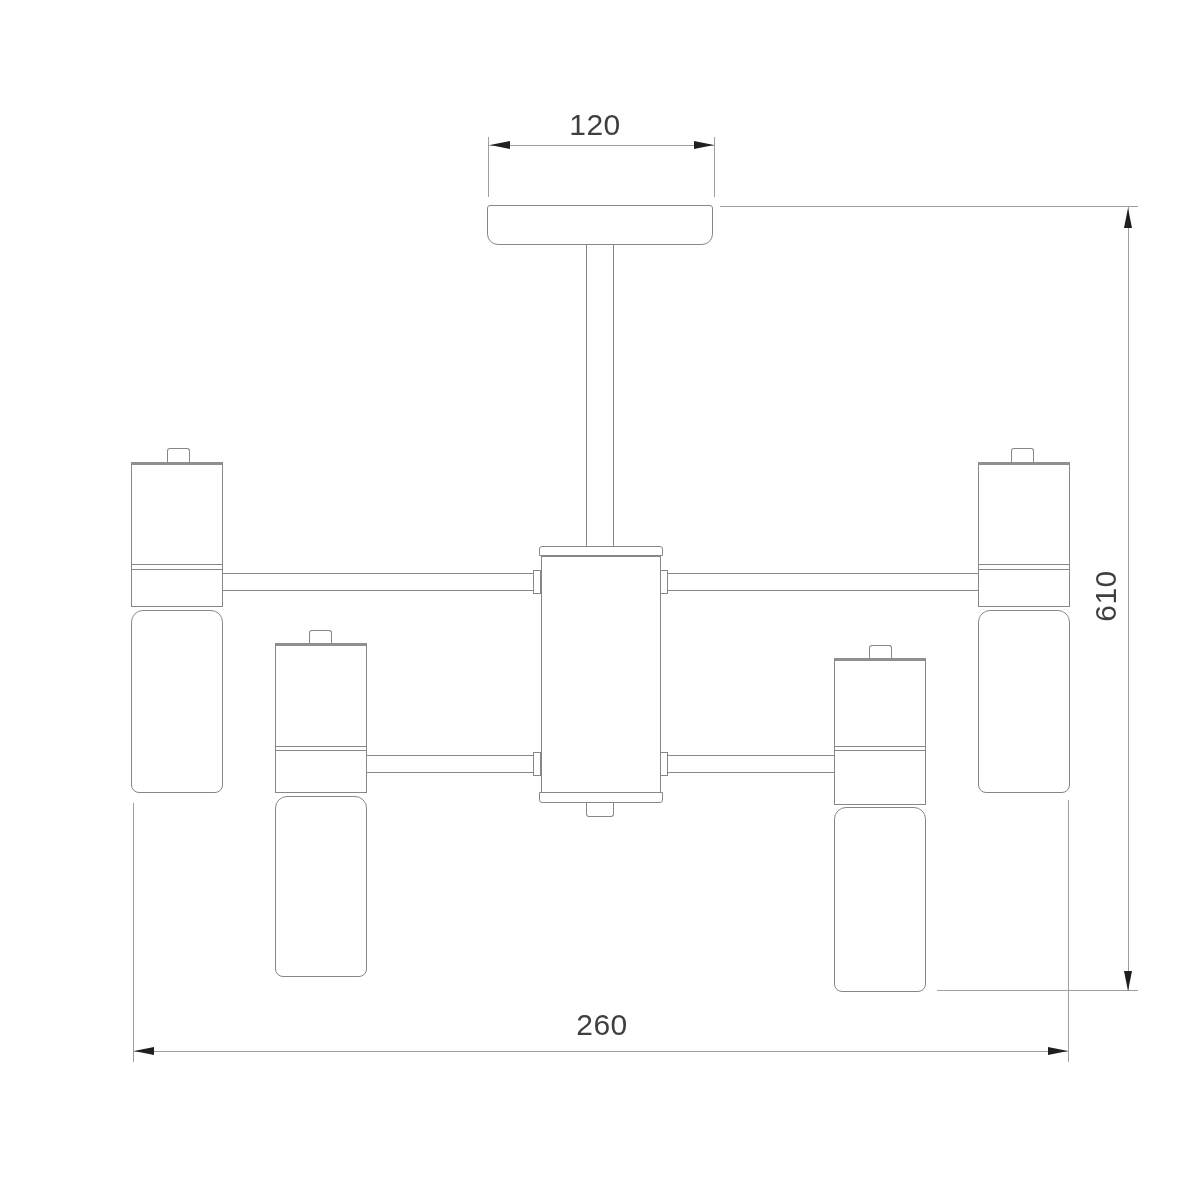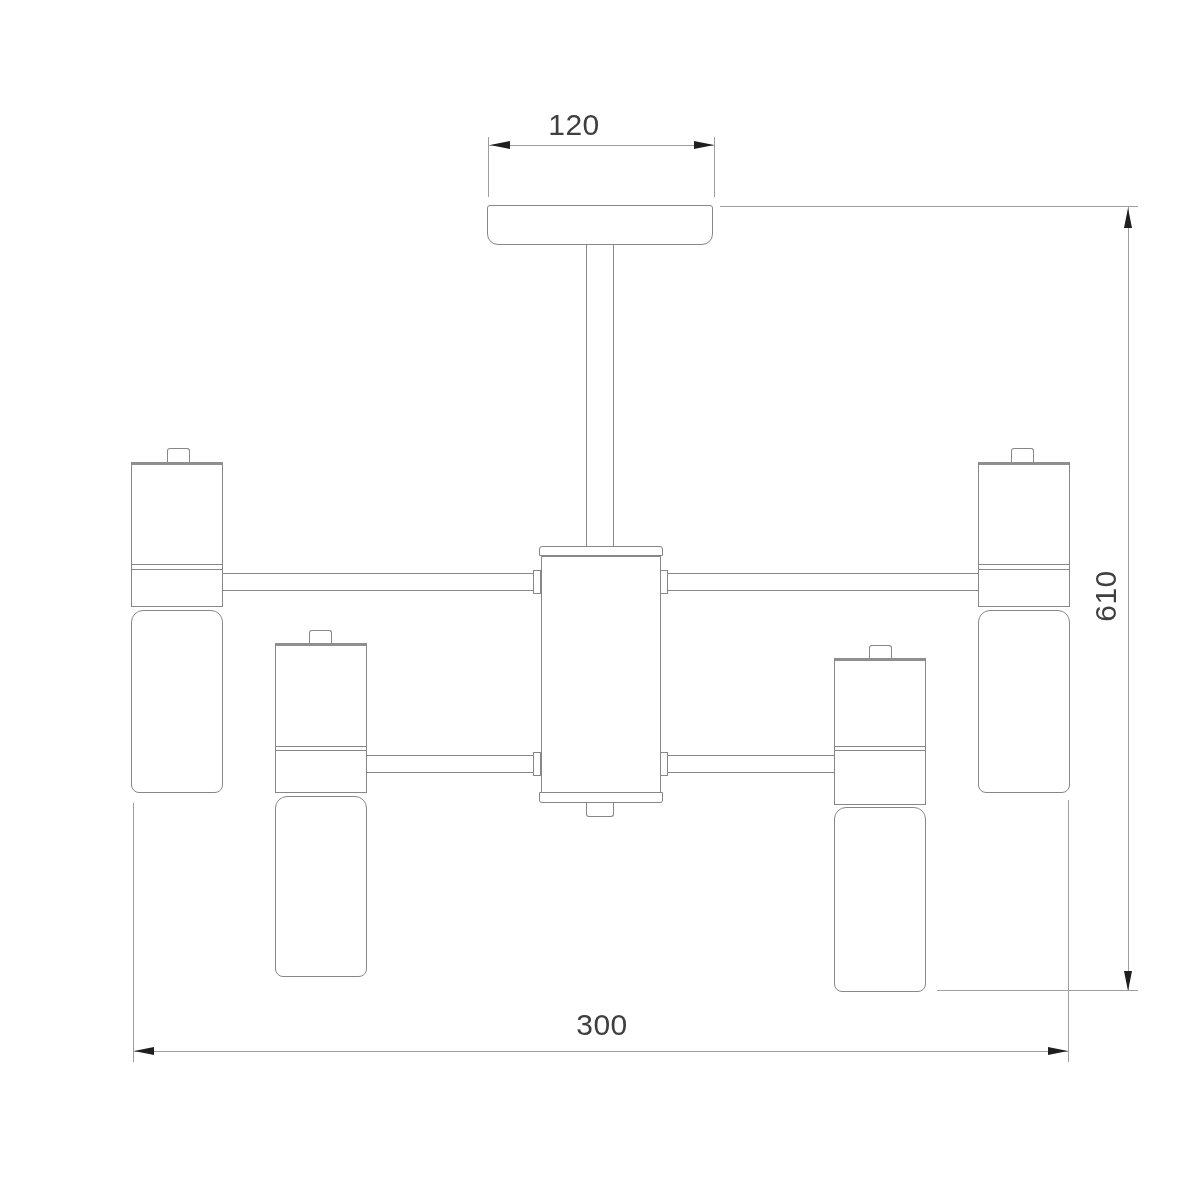--- a/index.html
+++ b/index.html
@@ -77,21 +77,21 @@
   .arrow-left{border-top:4.5px solid transparent;border-bottom:4.5px solid transparent;border-right:20px solid #1f1f1f;}
   .arrow-right{border-top:4.5px solid transparent;border-bottom:4.5px solid transparent;border-left:20px solid #1f1f1f;}
   .arrow-up{border-left:4.5px solid transparent;border-right:4.5px solid transparent;border-bottom:20px solid #1f1f1f;}
   .arrow-down{border-left:4.5px solid transparent;border-right:4.5px solid transparent;border-top:20px solid #1f1f1f;}
   
   .ext-120-l{left:488px;top:137px;width:1px;height:60px;}
   .ext-120-r{left:714px;top:137px;width:1px;height:60px;}
   .dl-120{left:489px;top:145px;width:226px;height:1px;}
   .ar-120-l{left:490px;top:141px;}
   .ar-120-r{left:694px;top:141px;}
-  .lbl-120{left:494px;top:109px;}
+  .lbl-120{left:515px;top:109px;}
   
   .ext-610-t{left:720px;top:206px;width:418px;height:1px;}
   .ext-610-b{left:937px;top:990px;width:201px;height:1px;}
   .dl-610{left:1128px;top:207px;width:1px;height:784px;}
   .ar-610-t{left:1124px;top:208px;}
   .ar-610-b{left:1124px;top:971px;}
   .lbl-610{left:1026px;top:580px;transform:rotate(-90deg);}
   
   .ext-620-l{left:133px;top:803px;width:1px;height:259px;}
   .ext-620-r{left:1068px;top:800px;width:1px;height:262px;}
@@ -159,15 +159,15 @@
   <div class="dimline dl-610"></div>
   <div class="arrow arrow-up ar-610-t"></div>
   <div class="arrow arrow-down ar-610-b"></div>
   <div class="dim-label lbl-610">610</div>
 
   <div class="dimline ext-620-l"></div>
   <div class="dimline ext-620-r"></div>
   <div class="dimline dl-620"></div>
   <div class="arrow arrow-left ar-620-l"></div>
   <div class="arrow arrow-right ar-620-r"></div>
-  <div class="dim-label lbl-620">300</div>
+  <div class="dim-label lbl-620">260</div>
 
 </div>
 
 </body></html>

